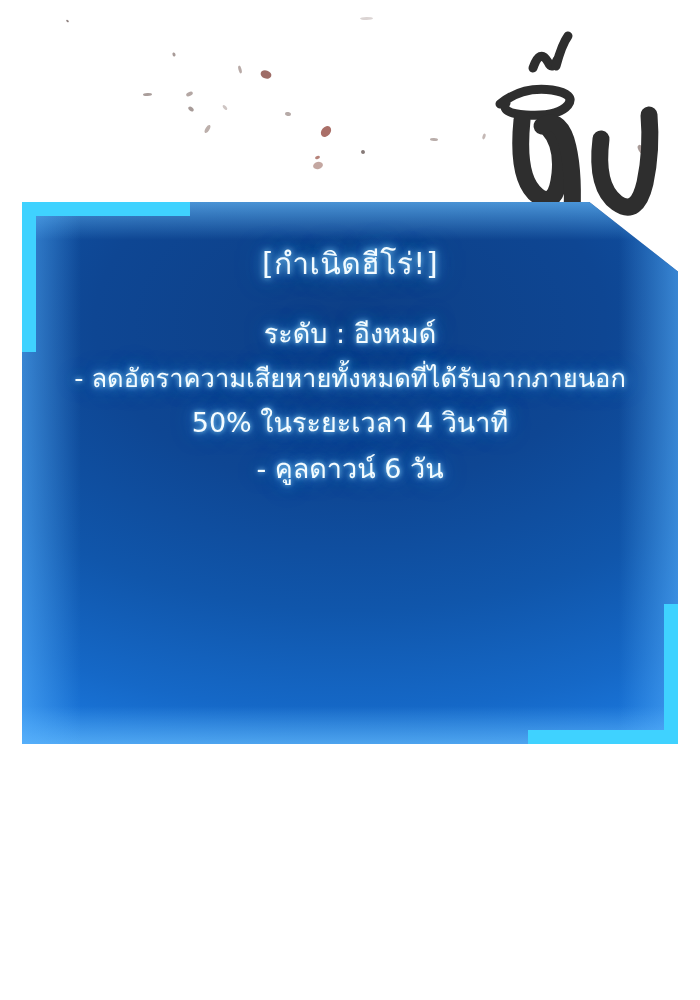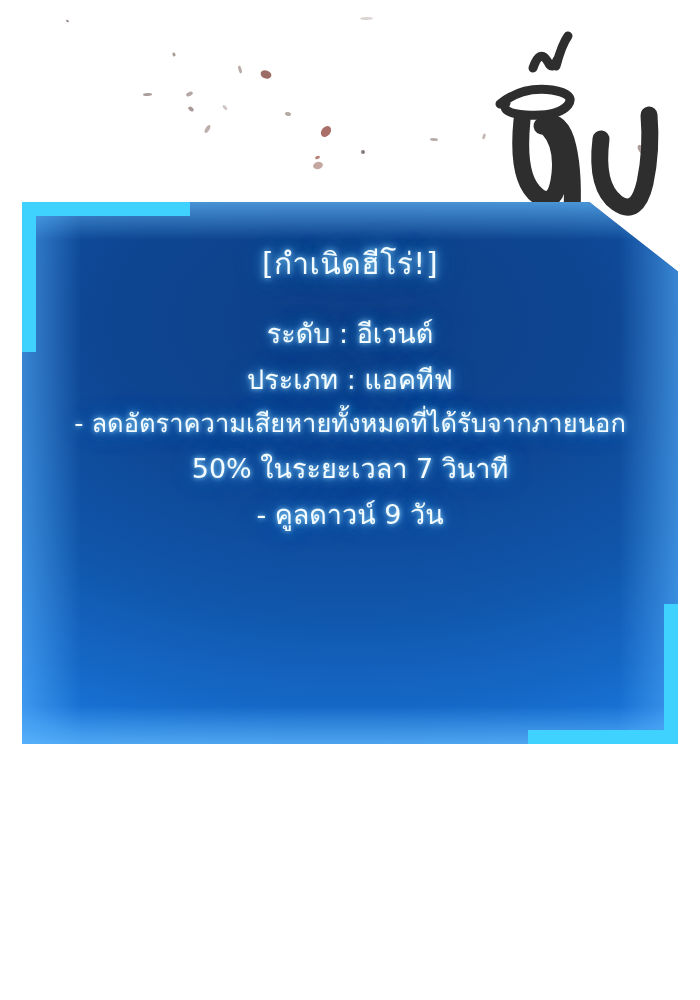--- a/index.html
+++ b/index.html
@@ -201,22 +201,21 @@
   </div>
 
   <div class="system-panel">
     <div class="panel-inner-glow"></div>
     <div class="corner corner-tl"></div>
     <div class="corner corner-br"></div>
 
     <div class="panel-content">
       <div class="panel-title">[กำเนิดฮีโร่!]</div>
       <div class="stat-lines">
-          <div class="stat-line">ระดับ : อีเวนต์</div>
-          <div class="stat-line">ประเภท : แอคทีฟ</div>
+          <div class="stat-line">ระดับ : อีงหมด์</div>
           <div class="stat-line wide">- ลดอัตราความเสียหายทั้งหมดที่ได้รับจากภายนอก</div>
-          <div class="stat-line">50% ในระยะเวลา 7 วินาที</div>
-          <div class="stat-line">- คูลดาวน์ 9 วัน</div>
+          <div class="stat-line">50% ในระยะเวลา 4 วินาที</div>
+          <div class="stat-line">- คูลดาวน์ 6 วัน</div>
         </div>
     </div>
   </div>
 
 </div>
 
 </body></html>

